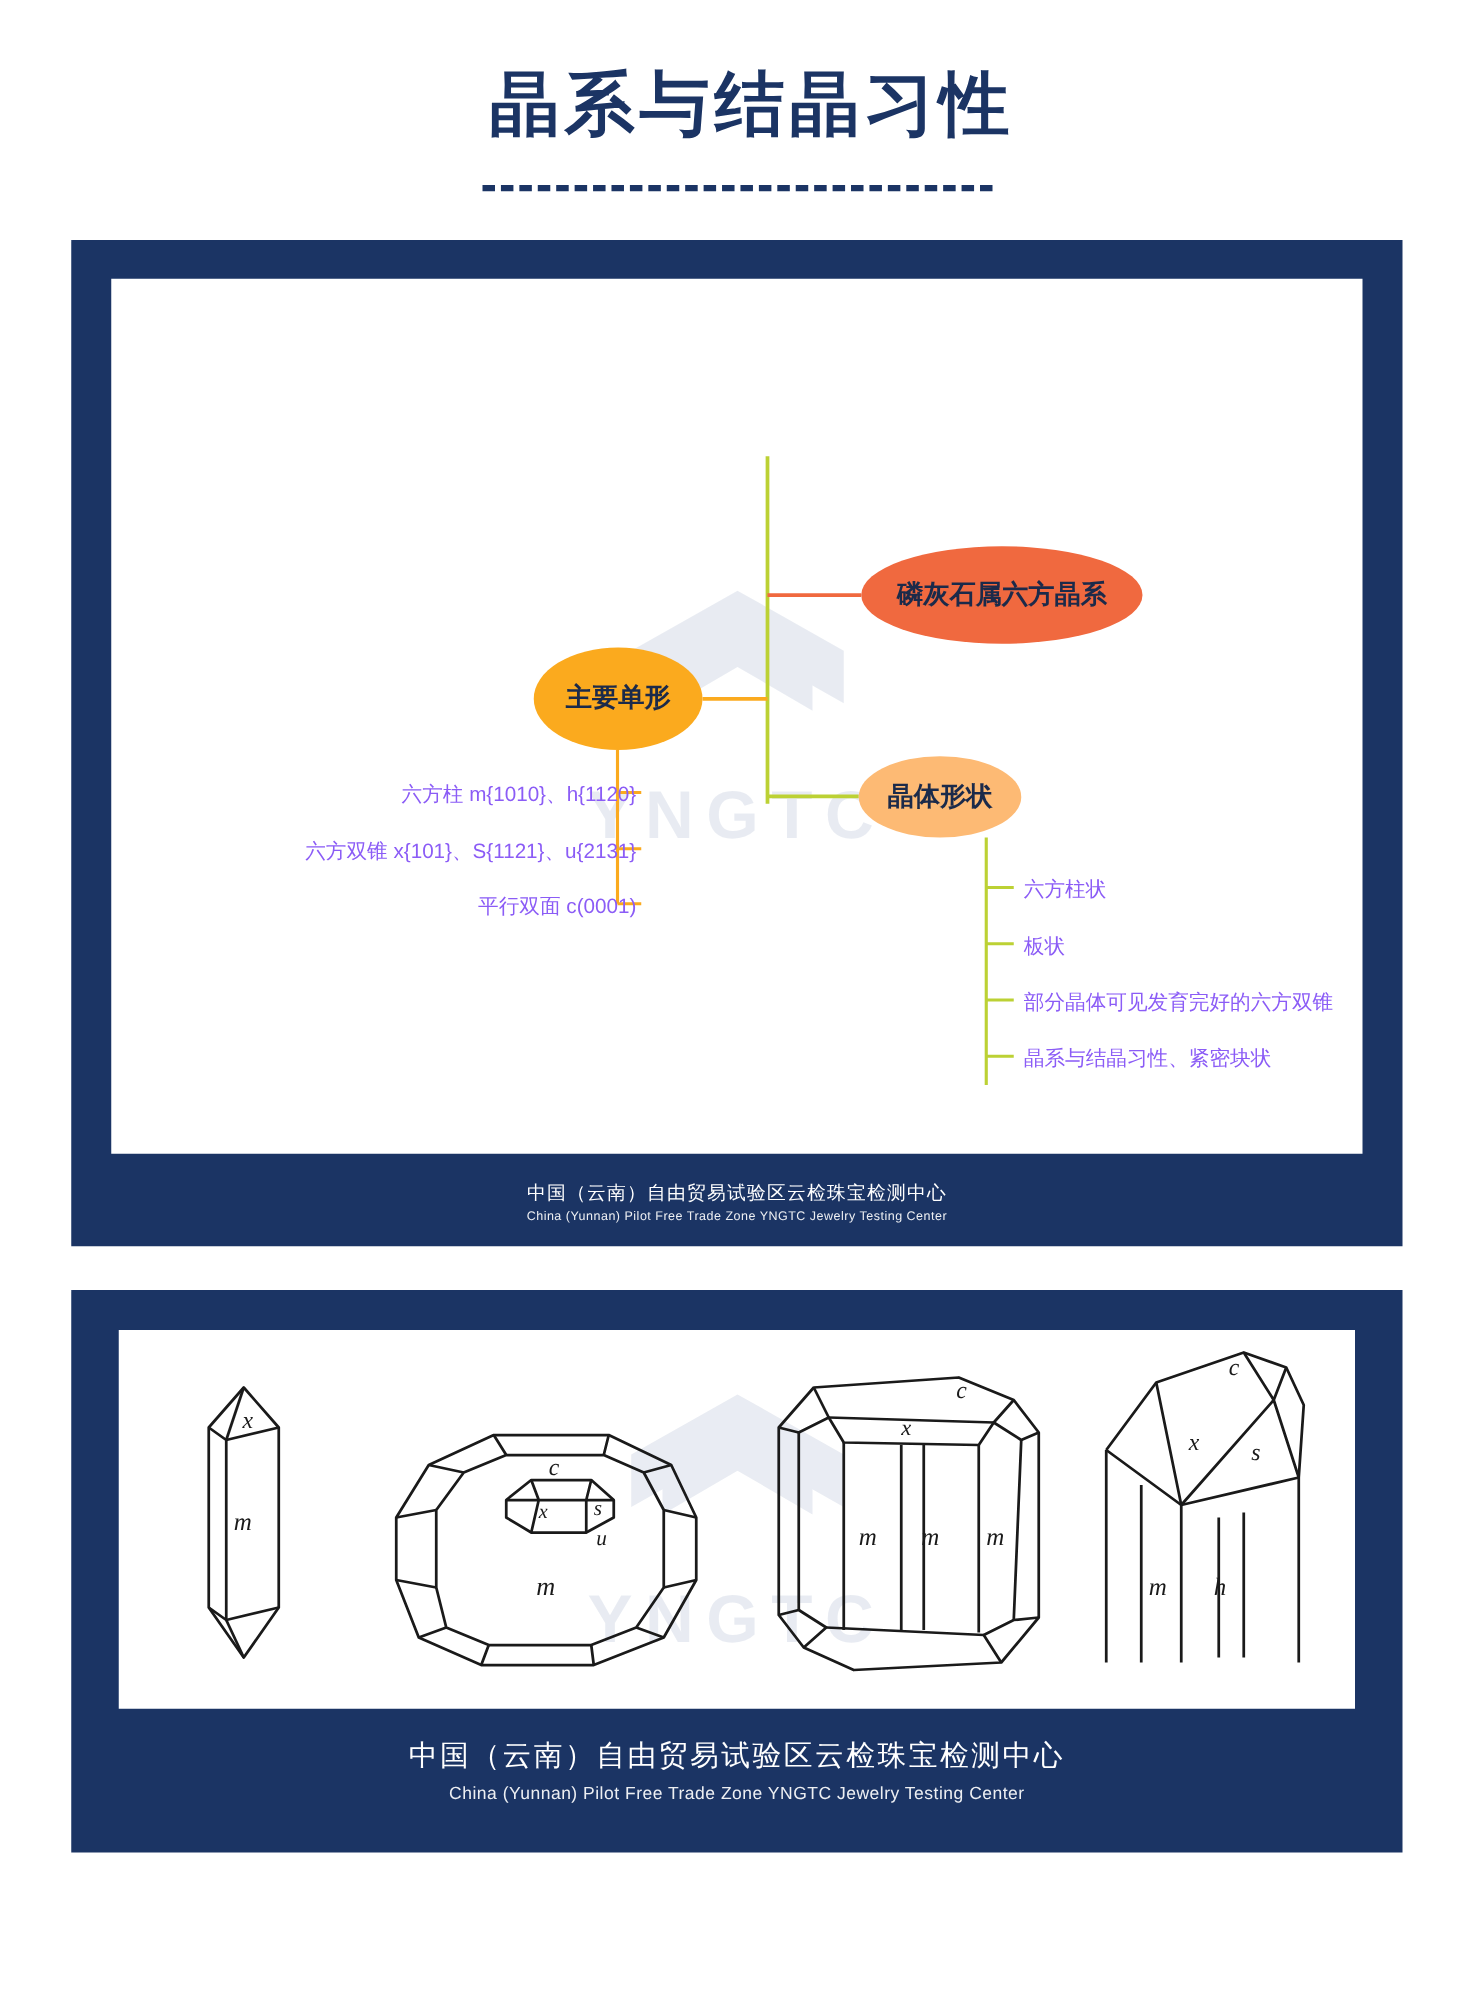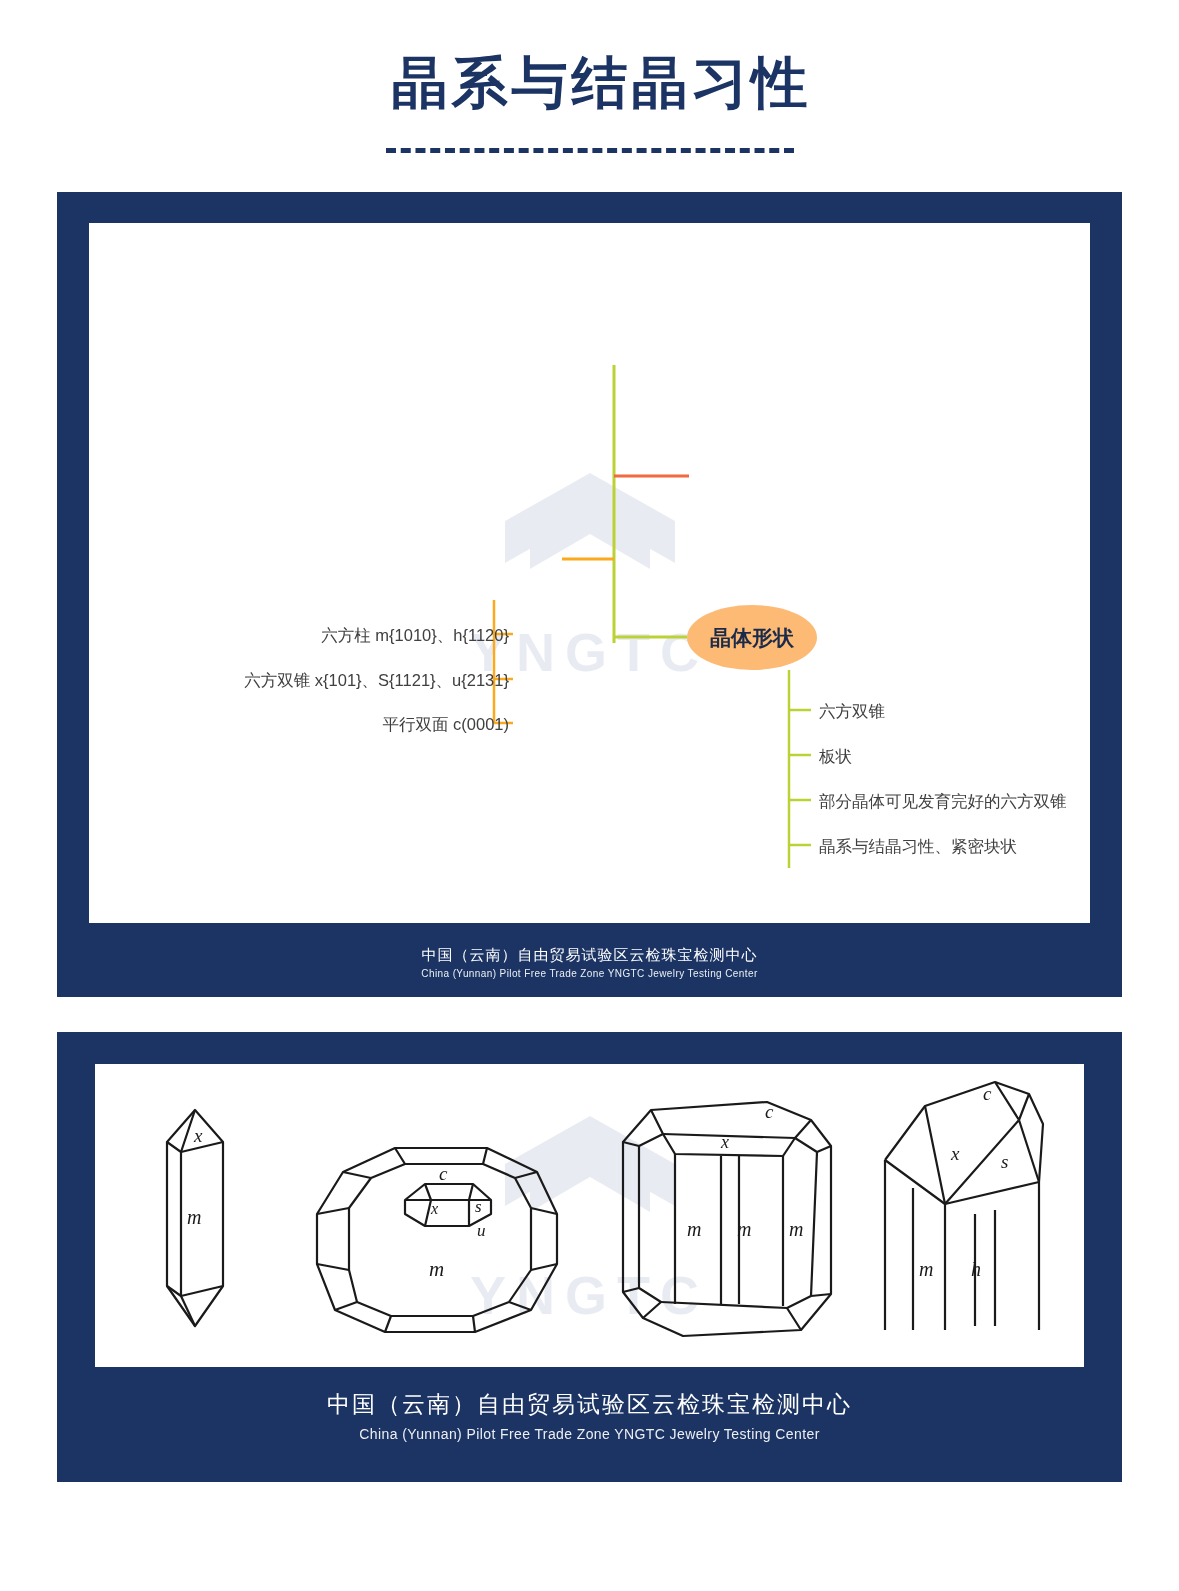--- a/index.html
+++ b/index.html
@@ -167,21 +167,21 @@
     border-radius: 50% / 50%;
     background: #fdba74;
     color: #1b2a4a;
     font-size: 21px;
   }
 
   
   .leaf {
     position: absolute;
     font-size: 16.5px;
-    color: #404040;
+    color: #8b5cf6;
     white-space: nowrap;
   }
   .leaf-left { text-align: right; }
 
   .mm-svg {
     position: absolute;
     left: 0; top: 0;
     width: 100%; height: 100%;
     pointer-events: none;
   }
@@ -222,27 +222,29 @@
 
       <path d="M525,414 L598,414" stroke="#bcd134" stroke-width="3" fill="none"></path>
 
       <path d="M405,377 L405,500" stroke="#fbaa1e" stroke-width="2.5" fill="none"></path>
       <path d="M405,411 L424,411 M405,456 L424,456 M405,500 L424,500" stroke="#fbaa1e" stroke-width="2.5" fill="none"></path>
 
       <path d="M700,447 L700,645" stroke="#bcd134" stroke-width="2.5" fill="none"></path>
       <path d="M700,487 L722,487 M700,532 L722,532 M700,577 L722,577 M700,622 L722,622" stroke="#bcd134" stroke-width="2.5" fill="none"></path>
     </svg>
 
+    <div class="node node-hex">磷灰石属六方晶系</div>
+    <div class="node node-forms">主要单形</div>
     <div class="node node-shape">晶体形状</div>
 
     <div class="leaf leaf-left" style="left:100px; top:402px; width:320px;">六方柱 m{1010}、h{1120}</div>
     <div class="leaf leaf-left" style="left:60px; top:447px; width:360px;text-align:right;">六方双锥 x{101}、S{1121}、u{2131}</div>
     <div class="leaf leaf-left" style="left:120px; top:491px; width:300px;">平行双面 c(0001)</div>
 
-    <div class="leaf" style="left:730px; top:478px;">六方双锥</div>
+    <div class="leaf" style="left:730px; top:478px;">六方柱状</div>
     <div class="leaf" style="left:730px; top:523px;">板状</div>
     <div class="leaf" style="left:730px; top:568px;">部分晶体可见发育完好的六方双锥</div>
     <div class="leaf" style="left:730px; top:613px;">晶系与结晶习性、紧密块状</div>
   </div>
 
   <div class="card-footer">
     <div class="footer-cn">中国（云南）自由贸易试验区云检珠宝检测中心</div>
     <div class="footer-en">China (Yunnan) Pilot Free Trade Zone  YNGTC Jewelry Testing Center</div>
   </div>
 </div>

